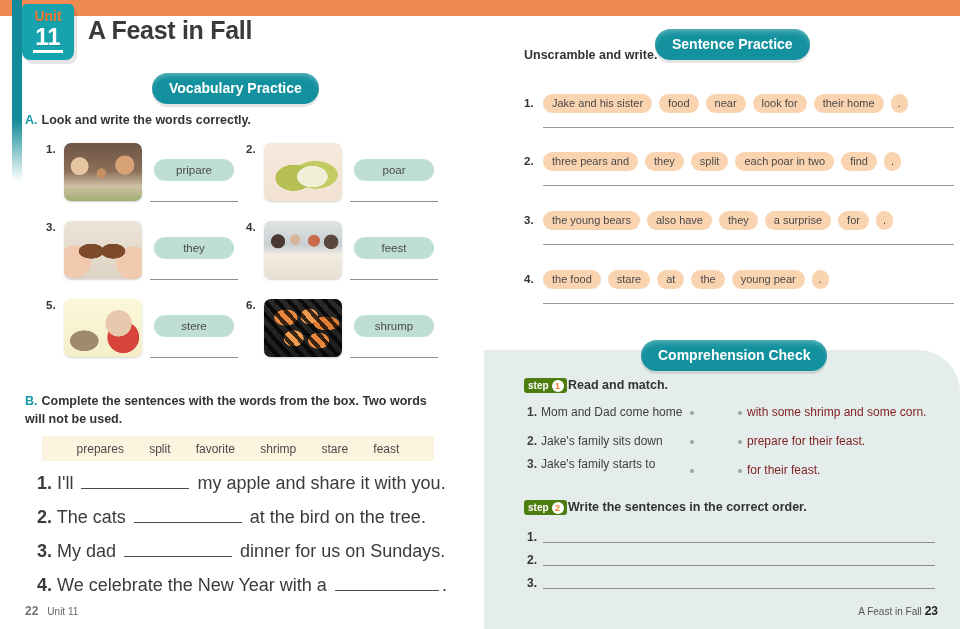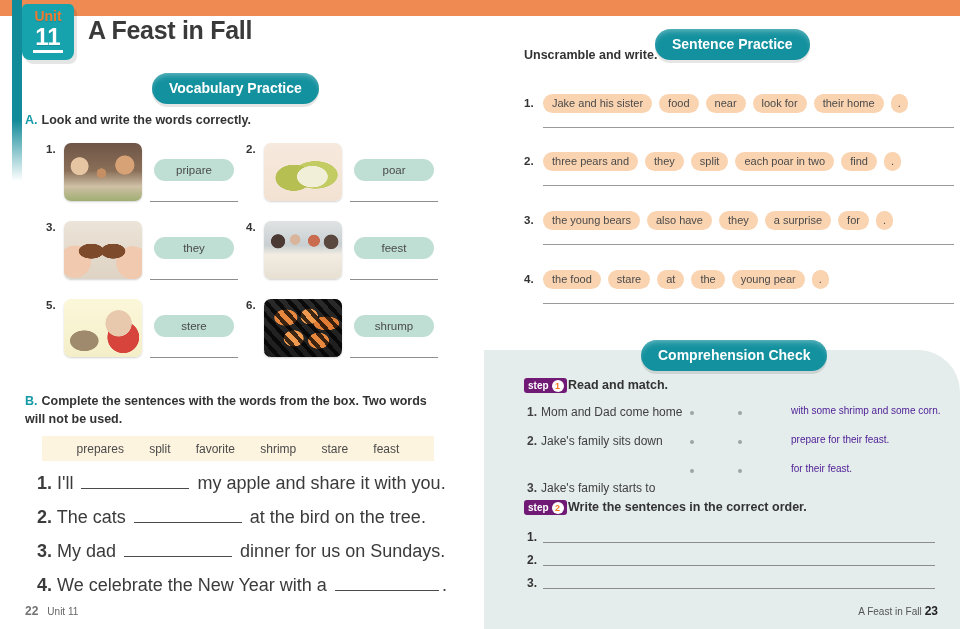--- a/index.html
+++ b/index.html
@@ -204,21 +204,21 @@
   .comp-panel {
     position: absolute; left: 484px; top: 350px;
     width: 476px; height: 279px;
     background: #e4edeb;
     border-top-right-radius: 42px;
     z-index: 1;
   }
   .step-badge {
     position: absolute;
     display: flex; align-items: center;
-    background: #701a75;
+    background: #4d7c0f;
     border-radius: 3px;
     height: 15px; padding: 0 3px 0 4px;
     z-index: 3;
   }
   .step-badge .sw {
     font-size: 10px; font-weight: bold; color: #ffffff; line-height: 15px;
   }
   .step-badge .sn {
     width: 12px; height: 12px; border-radius: 50%;
     background: #ffffff; color: #f47b20;
@@ -227,21 +227,21 @@
     margin-left: 3px;
   }
   .step-title {
     position: absolute; font-size: 12.5px; font-weight: bold; color: #333; z-index: 3;
   }
   .match-left {
     position: absolute; font-size: 12px; color: #404040; z-index: 3; white-space: nowrap;
   }
   .match-left b { font-weight: bold; margin-right: 4px; }
   .match-right {
-    position: absolute; left: 791px; font-size: 10px; color: #4c1d95; z-index: 3; white-space: nowrap;
+    position: absolute; left: 747px; font-size: 12px; color: #7f1d1d; z-index: 3; white-space: nowrap;
   }
   .dot-l, .dot-r {
     position: absolute; width: 4px; height: 4px; border-radius: 50%;
     background: #9aa5a5; z-index: 3;
   }
   .dot-l { left: 690px; }
   .dot-r { left: 738px; }
   .order-row {
     position: absolute; left: 527px; z-index: 3;
     font-size: 12px; font-weight: bold; color: #333;
@@ -423,21 +423,21 @@
   <span class="sn">1</span>
 </div>
 <div class="step-title" style="left:568px; top:378px;">Read and match.</div>
 
 <div class="match-left" style="left:527px; top:405px;">
   <b>1.</b><span>Mom and Dad come home</span>
 </div>
 <div class="match-left" style="left:527px; top:434px;">
   <b>2.</b><span>Jake's family sits down</span>
 </div>
-<div class="match-left" style="left:527px; top:481px;">
+<div class="match-left" style="left:527px; top:457px;">
   <b>3.</b><span>Jake's family starts to</span>
 </div>
 
 <div class="dot-l" style="top:411px;"></div>
 <div class="dot-l" style="top:440px;"></div>
 <div class="dot-l" style="top:469px;"></div>
 <div class="dot-r" style="top:411px;"></div>
 <div class="dot-r" style="top:440px;"></div>
 <div class="dot-r" style="top:469px;"></div>
 

